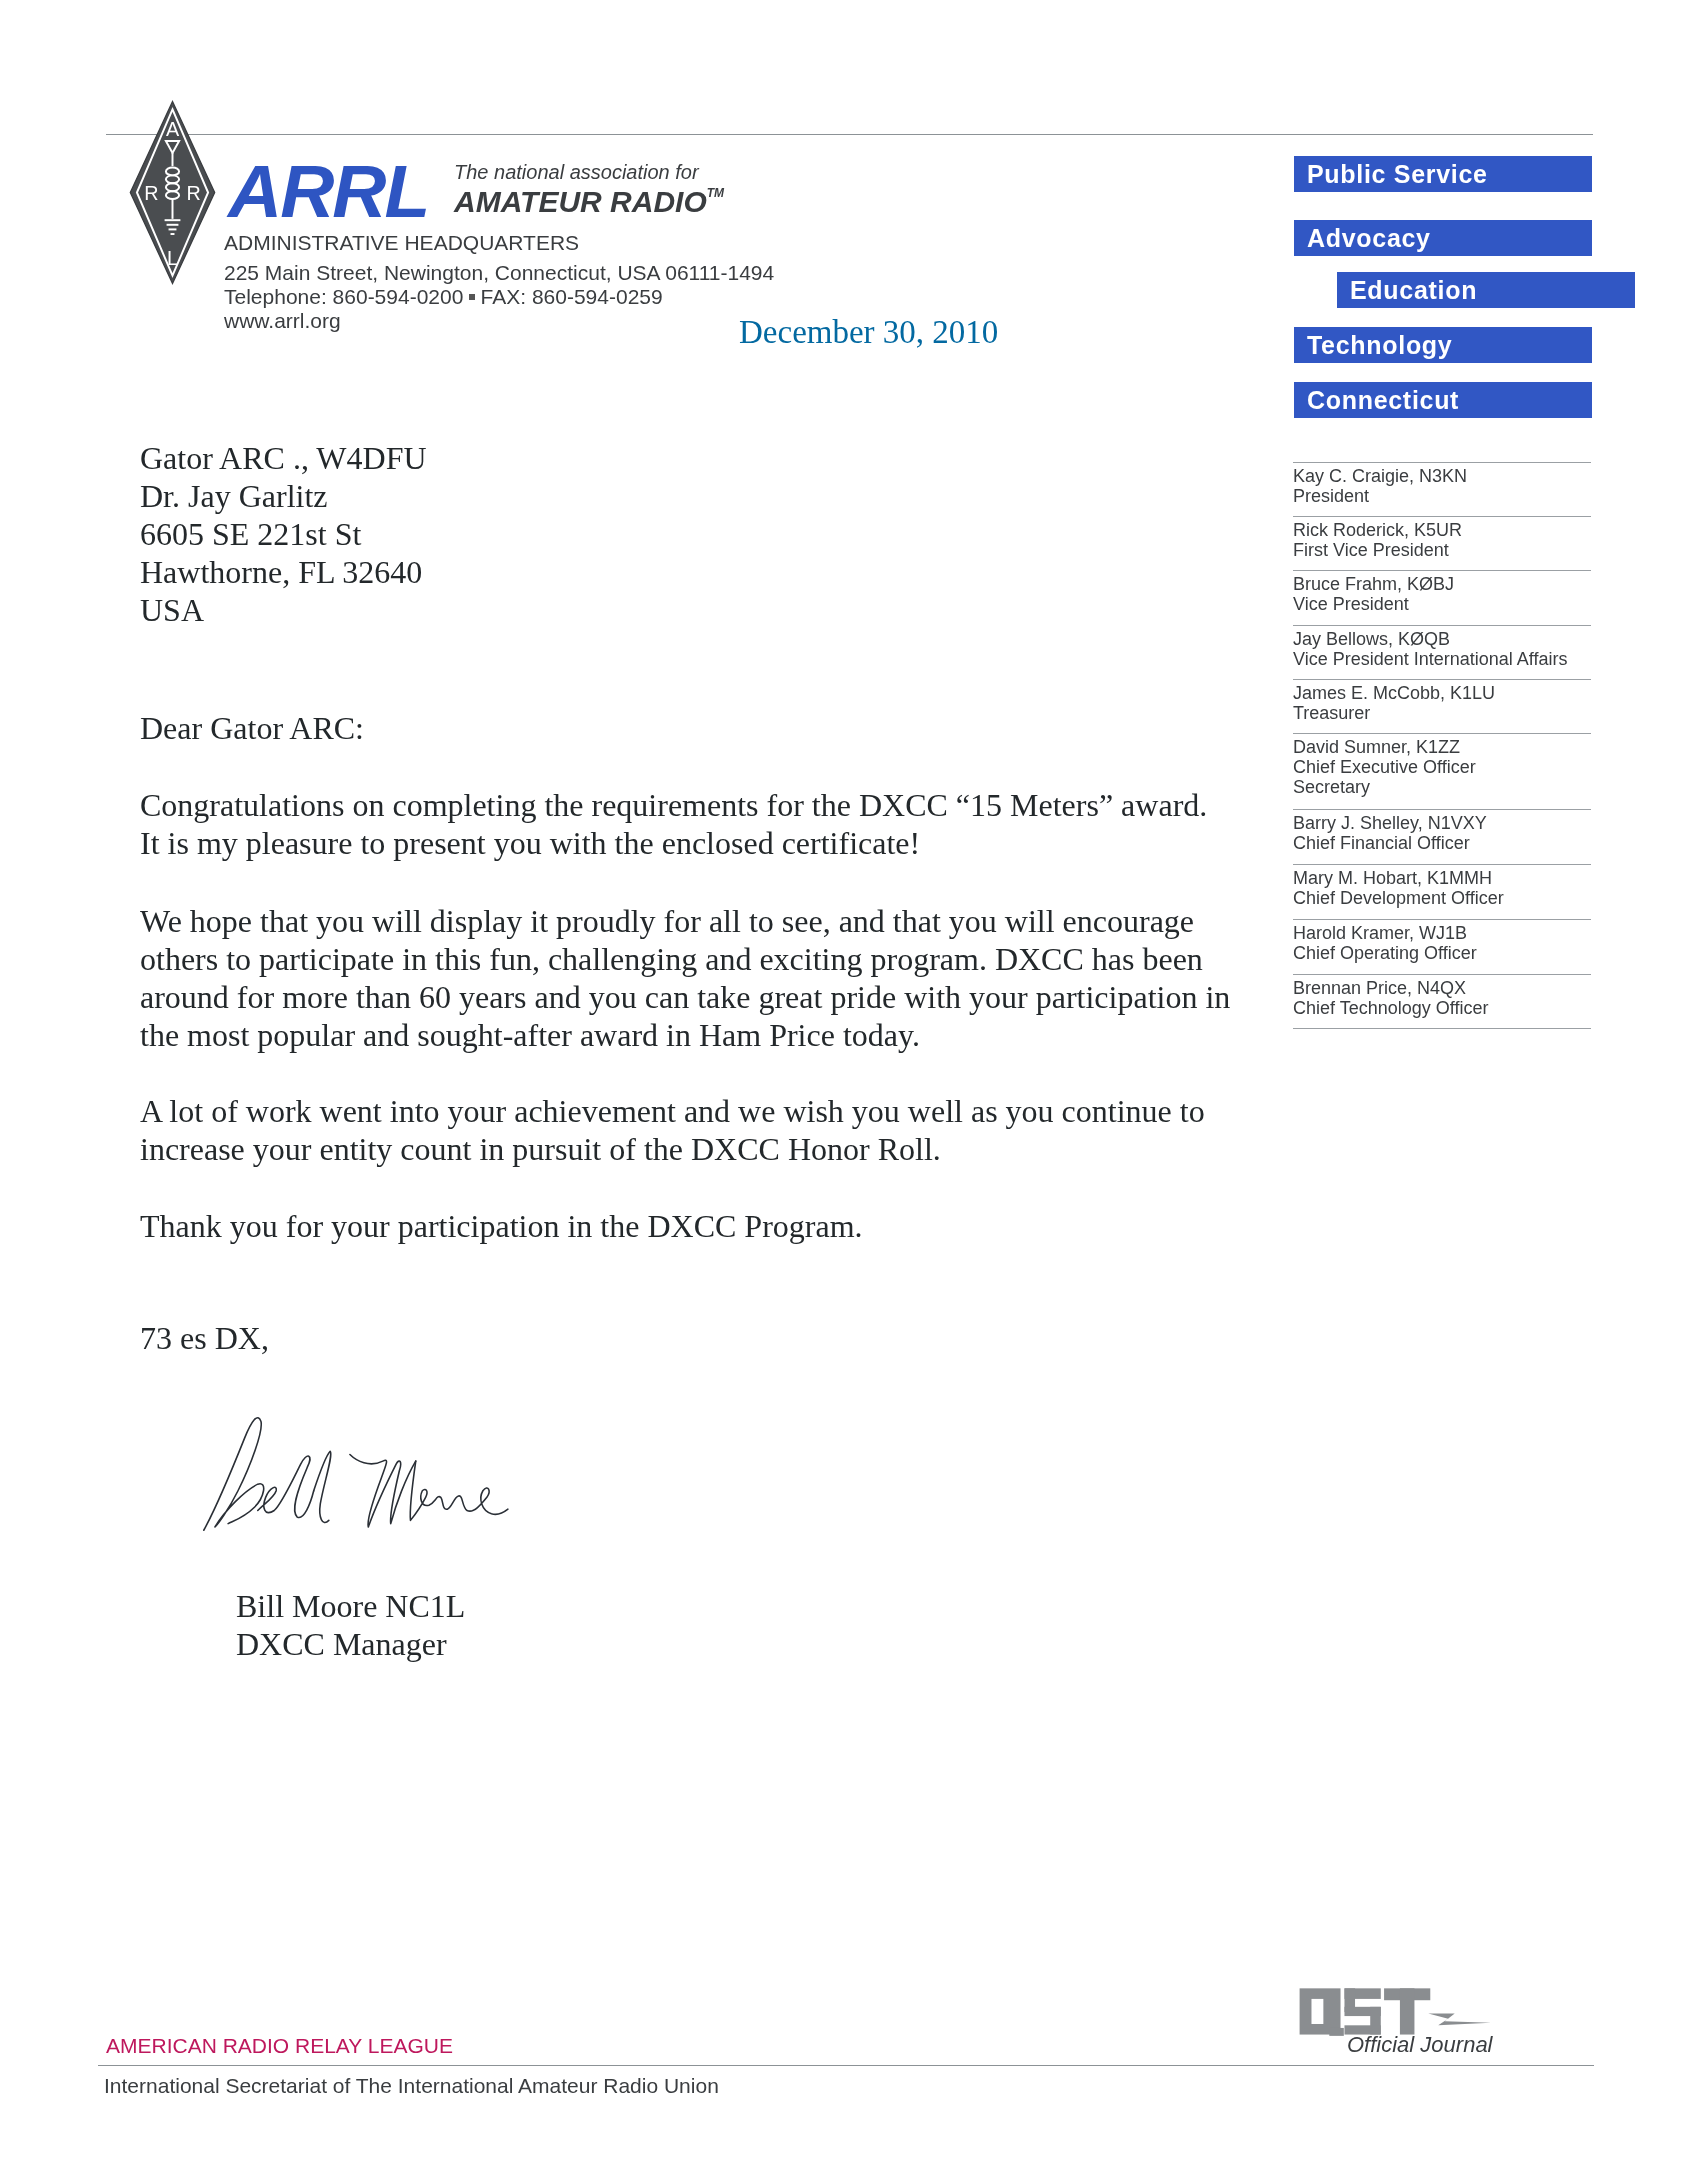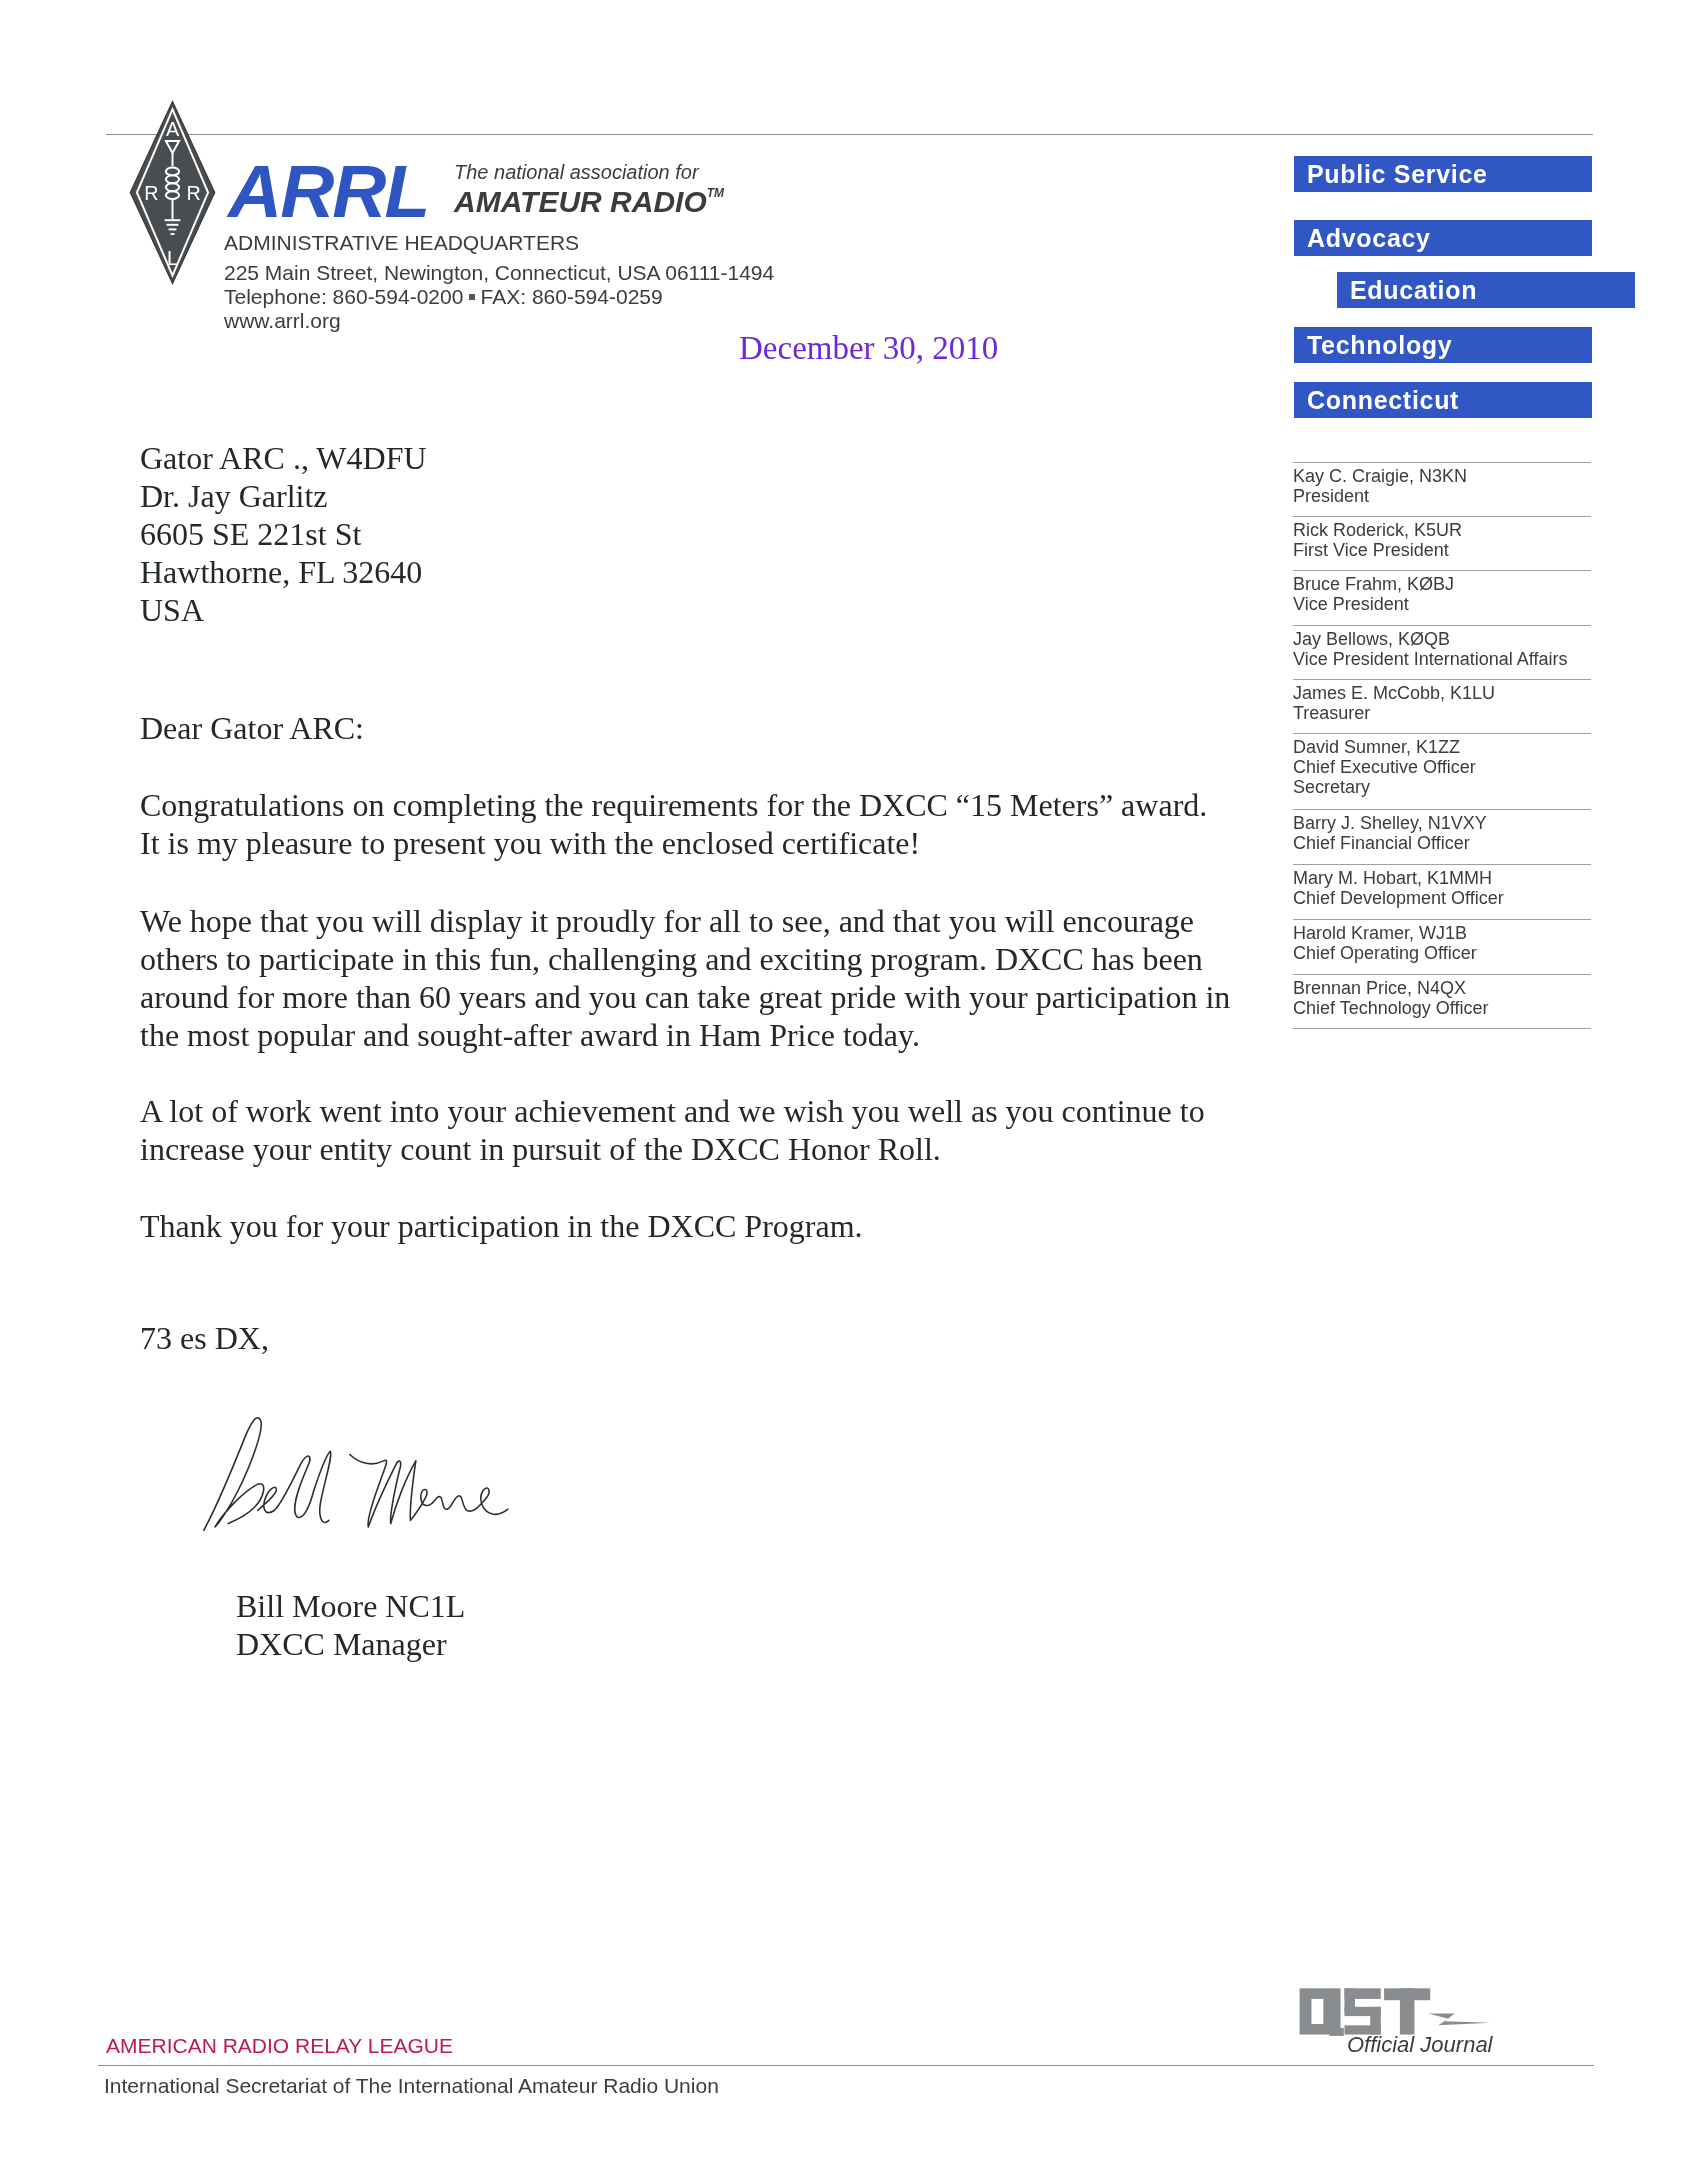--- a/index.html
+++ b/index.html
@@ -20,21 +20,21 @@
   #tagline-2 { left:454px; top:185px; font-size:30px; font-style:italic; font-weight:bold; color:#3a3d40; letter-spacing:0px; }
   #tagline-2 sup { font-size:12px; vertical-align:top; position:relative; top:1.3px; }
 
   #hq-title { left:224px; top:231px; font-size:21px; color:#3a3d40; }
   #hq-address { left:224px; top:261px; font-size:21px; color:#3a3d40; }
   #hq-phone { left:224px; top:285px; font-size:21px; color:#3a3d40; }
   #hq-phone .sq { display:inline-block; width:6.6px; height:6.6px; background:#555; margin:0 5.3px 2.6px 5.3px; vertical-align:middle; }
   #hq-web { left:224px; top:309px; font-size:21px; color:#3a3d40; }
 
   
-  #letter-date { left:739px; top:330px; font-size:33px; color:#6d28d9; }
+  #letter-date { left:739px; top:314px; font-size:33px; color:#0369a1; }
 
   
   .bar { left:1294px; width:298px; height:36px; background:#3157c4; color:#fff; font-weight:900; font-size:25px; line-height:36px; padding-left:13px; box-sizing:border-box; letter-spacing:0.7px; }
 
   
   .officer-rule { left:1293px; width:298px; height:1.3px; background:#9ba0a4; }
   .officer { left:1293px; width:303px; }
   .officer .oname { font-size:18px; font-weight:normal; color:#3a3d40; line-height:20px; display:block; }
   .officer .otitle { font-size:18px; color:#3a3d40; line-height:20px; display:block; }
 

